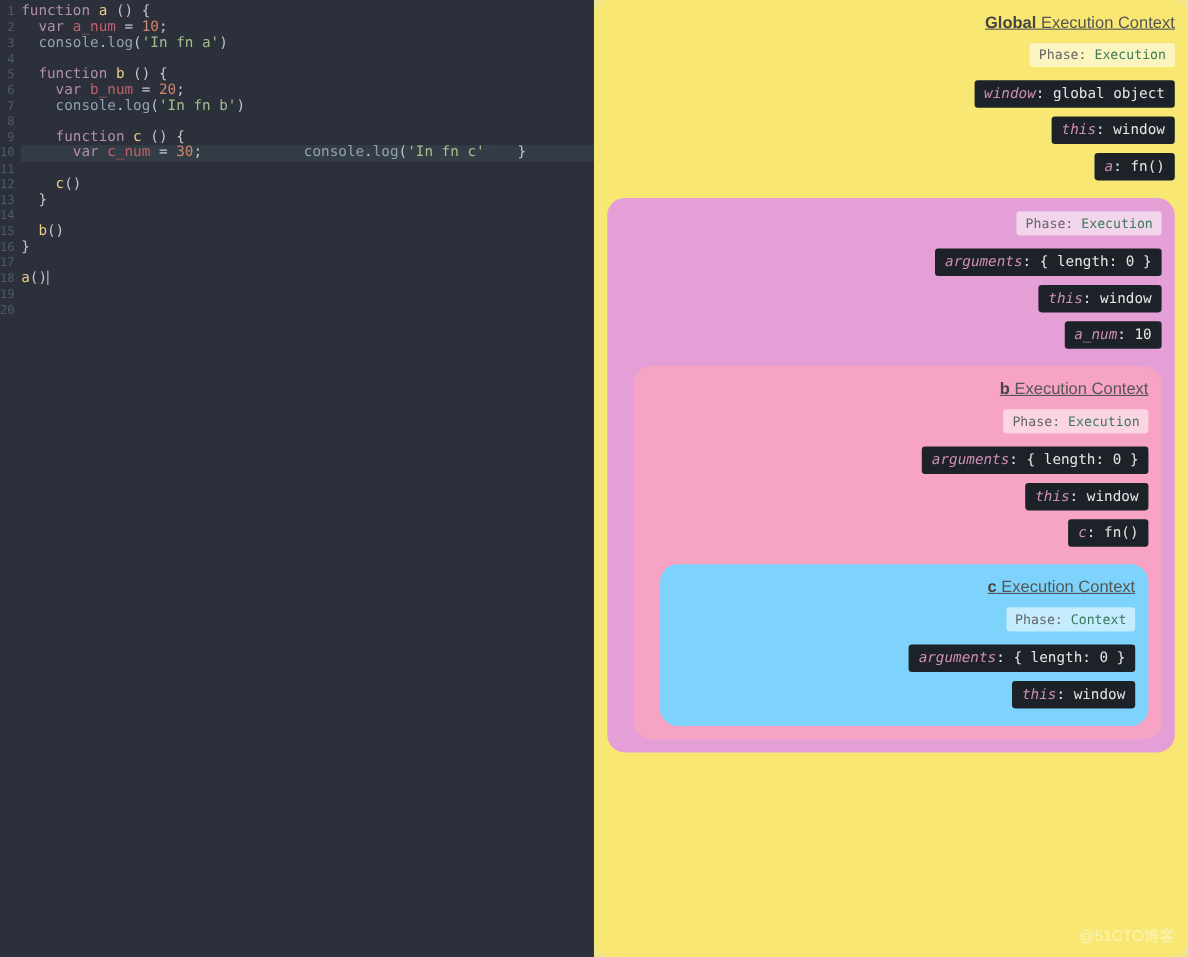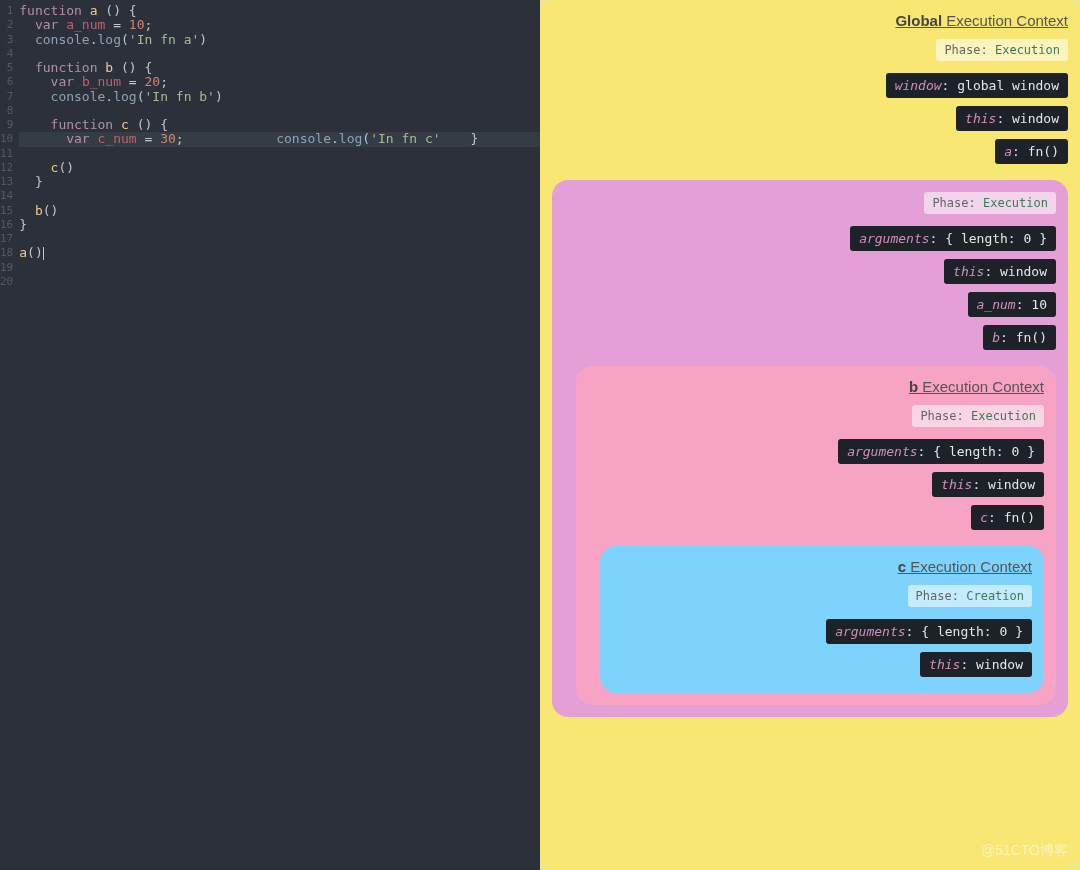--- a/index.html
+++ b/index.html
@@ -52,46 +52,45 @@
 20
 </div>
   <div class="code" id="code"><div><span class="kw">function</span><span class="pun"> </span><span class="fn">a</span><span class="pun"> () {</span></div><div><span class="pun">  </span><span class="kw">var</span><span class="pun"> </span><span class="var">a_num</span><span class="pun"> = </span><span class="num">10</span><span class="pun">;</span></div><div><span class="pun">  </span><span class="obj">console</span><span class="pun">.</span><span class="prop">log</span><span class="pun">(</span><span class="str">'In fn a'</span><span class="pun">)</span></div><div>&nbsp;</div><div><span class="pun">  </span><span class="kw">function</span><span class="pun"> </span><span class="fn">b</span><span class="pun"> () {</span></div><div><span class="pun">    </span><span class="kw">var</span><span class="pun"> </span><span class="var">b_num</span><span class="pun"> = </span><span class="num">20</span><span class="pun">;</span></div><div><span class="pun">    </span><span class="obj">console</span><span class="pun">.</span><span class="prop">log</span><span class="pun">(</span><span class="str">'In fn b'</span><span class="pun">)</span></div><div>&nbsp;</div><div><span class="pun">    </span><span class="kw">function</span><span class="pun"> </span><span class="fn">c</span><span class="pun"> () {</span></div><div class="hl" style="width: 210px;"><span class="pun">      </span><span class="kw">var</span><span class="pun"> </span><span class="var">c_num</span><span class="pun"> = </span><span class="num">30</span><span class="pun">;</span></div><div class="hl" style="width: 210px;"><span class="pun">      </span><span class="obj">console</span><span class="pun">.</span><span class="prop">log</span><span class="pun">(</span><span class="str">'In fn c'</span><span class="pun">)</span></div><div class="hl" style="width: 210px;"><span class="pun">    }</span></div><div>&nbsp;</div><div><span class="pun">    </span><span class="fn">c</span><span class="pun">()</span></div><div><span class="pun">  }</span></div><div>&nbsp;</div><div><span class="pun">  </span><span class="fn">b</span><span class="pun">()</span></div><div><span class="pun">}</span></div><div>&nbsp;</div><div><span class="fn">a</span><span class="pun">()</span><span class="cursor"></span></div></div>
 </div>
 
 <div class="ctxpanel">
   <div class="ec ec-global">
     <div class="ec-title"><b>Global</b><span> Execution Context</span></div>
     <span class="phase"><span>Phase:</span> <span class="pv">Execution</span></span>
     <div id="vars-global">
-        <div class="pillrow"><span class="pill"><span class="k">window</span>: <span class="v">global window</span></span></div>
+        <div class="pillrow"><span class="pill"><span class="k">window</span>: <span class="v">global object</span></span></div>
         <div class="pillrow"><span class="pill"><span class="k">this</span>: <span class="v">window</span></span></div>
         <div class="pillrow"><span class="pill"><span class="k">a</span>: <span class="v">fn()</span></span></div>
       </div>
 
     <div class="ec ec-a">
       <span class="phase"><span>Phase:</span> <span class="pv">Execution</span></span>
       <div id="vars-a">
           <div class="pillrow"><span class="pill"><span class="k">arguments</span>: <span class="v">{ length: 0 }</span></span></div>
           <div class="pillrow"><span class="pill"><span class="k">this</span>: <span class="v">window</span></span></div>
           <div class="pillrow"><span class="pill"><span class="k">a_num</span>: <span class="v">10</span></span></div>
-          <div class="pillrow"><span class="pill"><span class="k">b</span>: <span class="v">fn()</span></span></div>
         </div>
 
       <div class="ec ec-b">
         <div class="ec-title"><b>b</b><span> Execution Context</span></div>
         <span class="phase"><span>Phase:</span> <span class="pv">Execution</span></span>
         <div id="vars-b">
             <div class="pillrow"><span class="pill"><span class="k">arguments</span>: <span class="v">{ length: 0 }</span></span></div>
             <div class="pillrow"><span class="pill"><span class="k">this</span>: <span class="v">window</span></span></div>
             <div class="pillrow"><span class="pill"><span class="k">c</span>: <span class="v">fn()</span></span></div>
           </div>
 
         <div class="ec ec-c">
           <div class="ec-title"><b>c</b><span> Execution Context</span></div>
-          <span class="phase"><span>Phase:</span> <span class="pv">Creation</span></span>
+          <span class="phase"><span>Phase:</span> <span class="pv">Context</span></span>
           <div id="vars-c">
               <div class="pillrow"><span class="pill"><span class="k">arguments</span>: <span class="v">{ length: 0 }</span></span></div>
               <div class="pillrow"><span class="pill"><span class="k">this</span>: <span class="v">window</span></span></div>
             </div>
         </div>
       </div>
     </div>
   </div>
   <div class="wm">@51CTO博客</div>
 </div>

